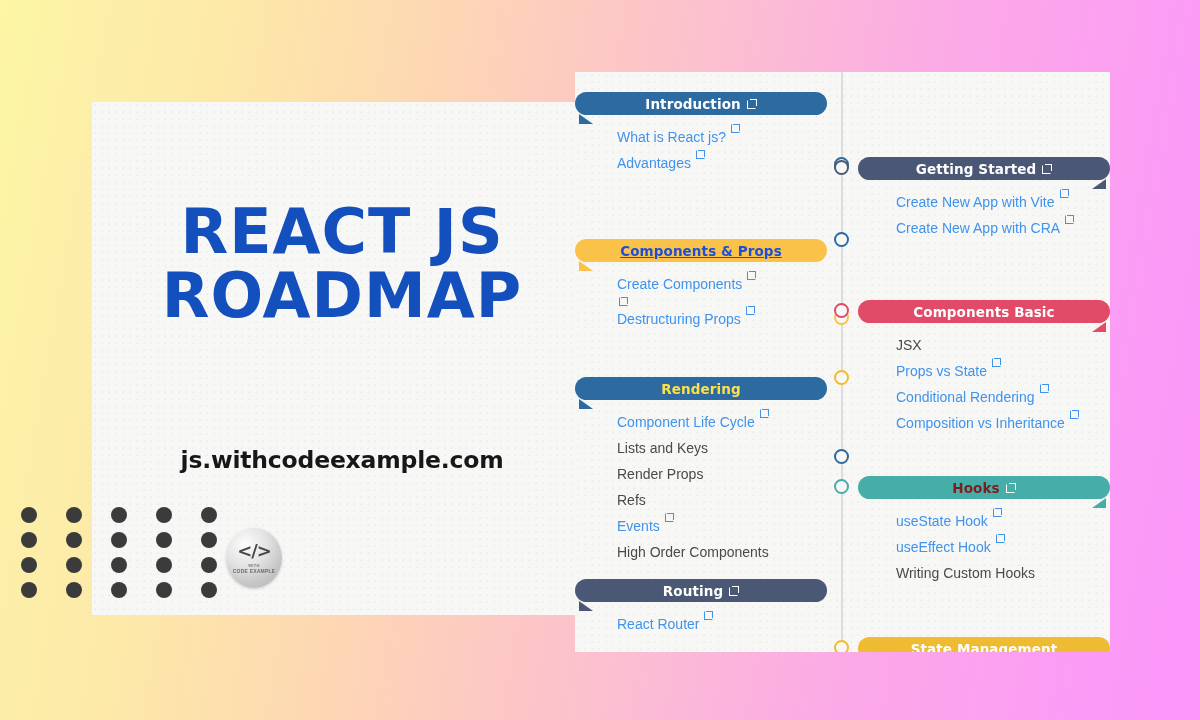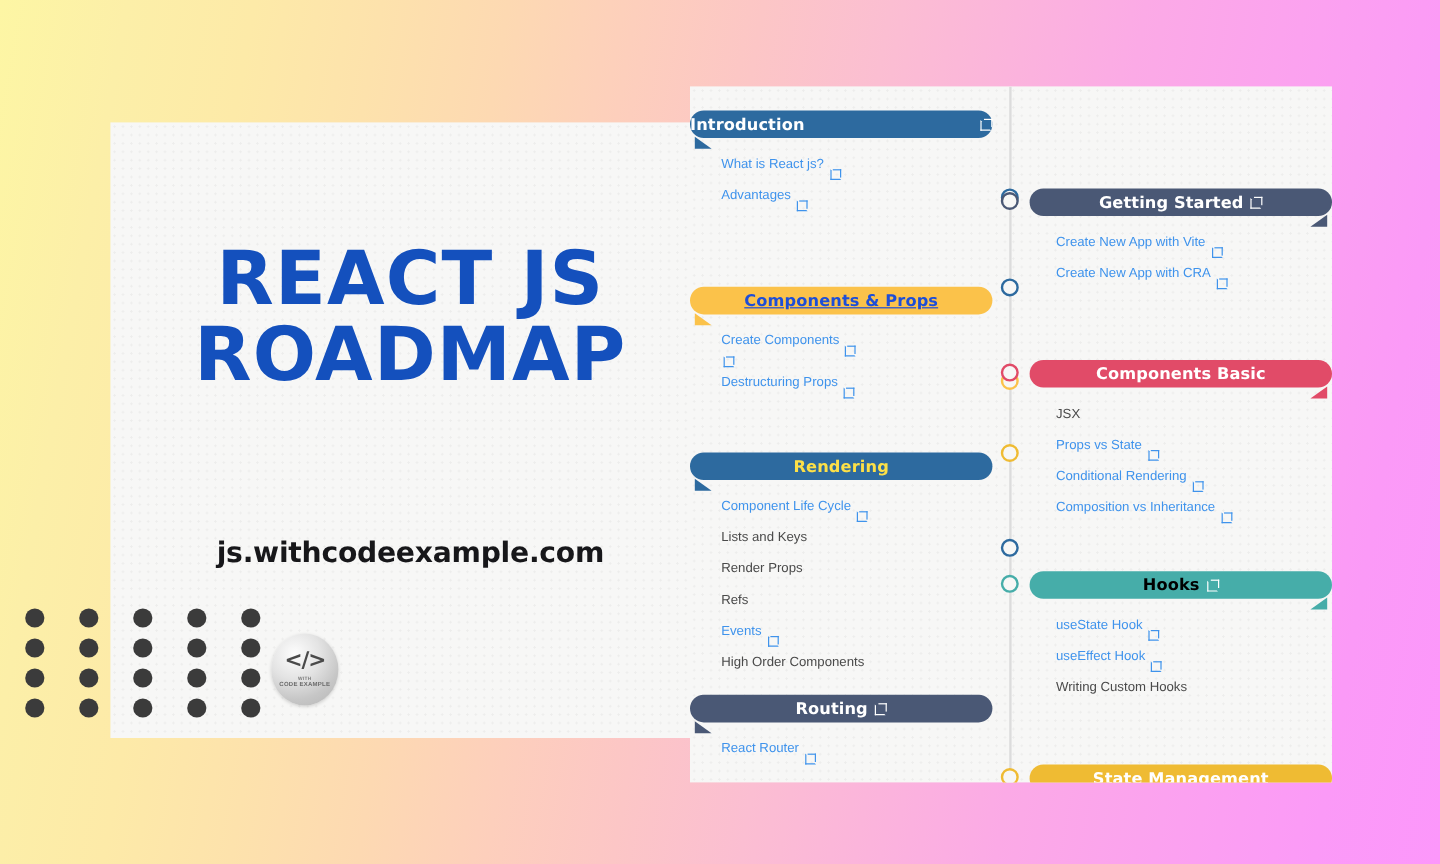--- a/index.html
+++ b/index.html
@@ -155,27 +155,28 @@
   .col-right .sec-header::after {
     right: 4px;
     border-width: 10px 14px 0 0;
     border-color: transparent currentColor transparent transparent;
   }
 
   .sec-items { margin-top: 9px; padding-left: 26px; }
   .col-right .sec-items { padding-left: 22px; }
 
   .sec-item {
-    font-size: 11px;
+    font-size: 14px;
     line-height: 26px;
     color: #4a4a4a;
     display: flex;
-    align-items: flex-end;
+    align-items: flex-start;
     gap: 3px;
     white-space: nowrap;
+    margin-left: 16px;
   }
   .sec-item.link { color: #3f93ec; }
 
   .ext {
     display: inline-block;
     width: 9px; height: 9px;
     position: relative;
     flex: 0 0 auto;
     margin-left: 2px;
   }
@@ -246,21 +247,21 @@
 <div class="logo-badge">
   <div class="code-glyph">&lt;/&gt;</div>
   <div class="badge-sub1">WITH</div>
   <div class="badge-sub2">CODE EXAMPLE</div>
 </div>
 
 <div class="roadmap-card">
   <div class="timeline-axis"></div>
   <div class="col col-left" id="colLeft">
       <div class="section" style="top: 20px;">
-        <div class="sec-header" style="background: rgb(45, 106, 159); color: rgb(45, 106, 159); justify-content: space-between;">
+        <div class="sec-header" style="background: rgb(45, 106, 159); color: rgb(45, 106, 159);">
           <span style="color: rgb(255, 255, 255);">Introduction</span>
           <span class="ext"></span>
         </div>
         <div class="sec-items">
           <div class="sec-item link">
             <span>What is React js?</span>
             <span class="ext"></span>
           </div>
           <div class="sec-item link">
             <span>Advantages</span>
@@ -360,21 +361,21 @@
             <span class="ext"></span>
           </div>
           <div class="sec-item link">
             <span>Composition vs Inheritance</span>
             <span class="ext"></span>
           </div>
         </div>
       </div>
       <div class="section" style="top: 404px;">
         <div class="sec-header" style="background: rgb(70, 173, 169); color: rgb(70, 173, 169);">
-          <span style="color: #000000;">Hooks</span>
+          <span style="color: #7f1d1d;">Hooks</span>
           <span class="ext"></span>
         </div>
         <div class="sec-items">
           <div class="sec-item link">
             <span>useState Hook</span>
             <span class="ext"></span>
           </div>
           <div class="sec-item link">
             <span>useEffect Hook</span>
             <span class="ext"></span>

